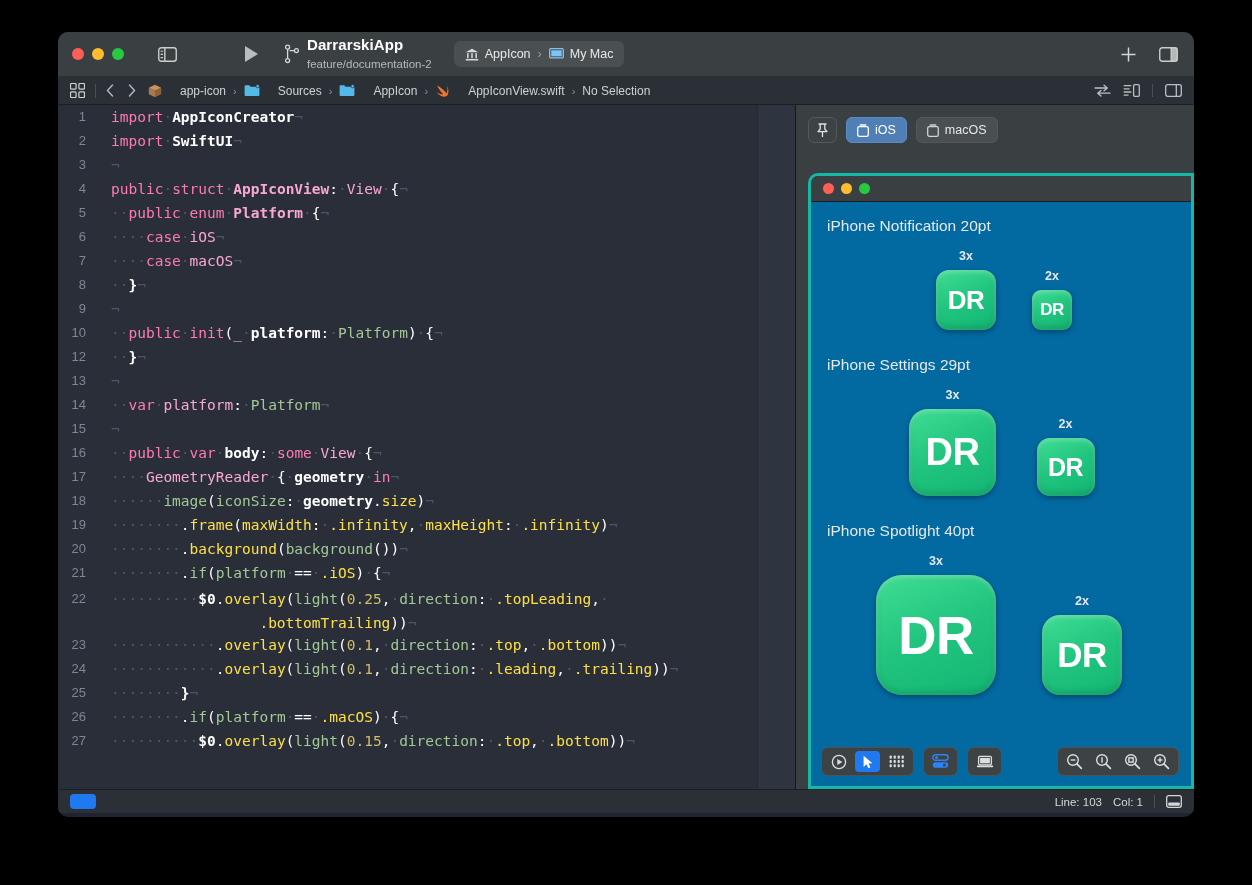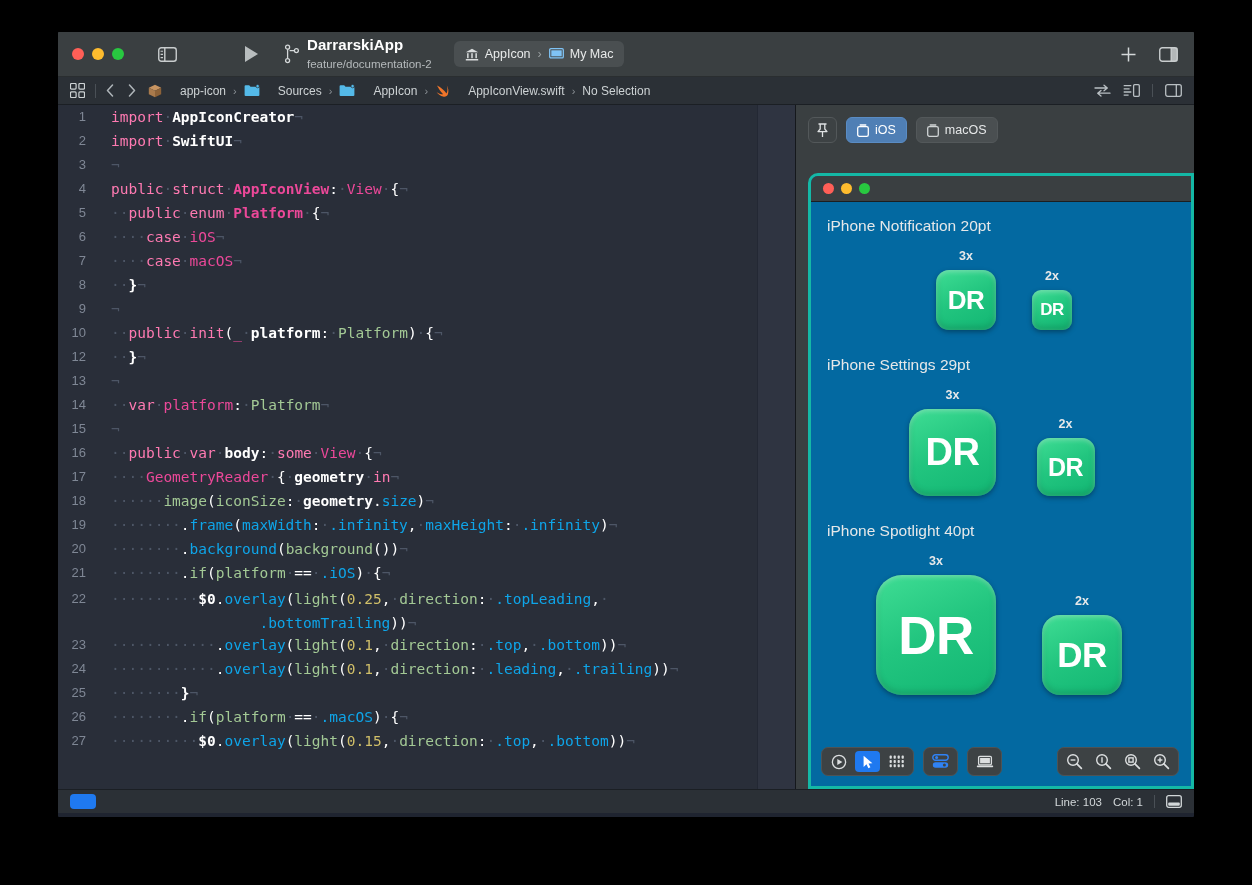--- a/index.html
+++ b/index.html
@@ -9,21 +9,21 @@
     font-family: "Liberation Sans", sans-serif;
     overflow: hidden;
   }
 
   
   #window {
     position: absolute;
     left: 58px; top: 32px;
     width: 1136px; height: 785px;
     background: #1f2430;
-    border-radius: 1px;
+    border-radius: 10px;
     overflow: hidden;
     box-shadow: 0 22px 60px rgba(0,0,0,0.75);
   }
 
   
   .titlebar {
     position: relative;
     height: 45px;
     background: #3a3f41;
     border-bottom: 1px solid #2a2e30;
@@ -151,23 +151,23 @@
   .changebar {
     width: 5px; flex: 0 0 5px;
     background: transparent;
   }
   .changebar.on { background: #555c6b; }
   .ctext { padding-left: 10px; }
   .line.tall .ctext { padding-top: 2px; line-height: 24px; }
 
   
   .kw   { color: #ff7ab2; }
-  .type { color: #ec4899; text-align: center; }
+  .type { color: #f9a8d4; text-align: center; }
   .plain{ color: #ffffff; }
-  .meth { color: #0ea5e9; }
+  .meth { color: #fde047; }
   .prop { color: #a3c995; }
   .num  { color: #d0bf69; }
   .inv  { color: #4d5666; }
   .punc { color: #ffffff; }
   .bold { font-weight: bold; }
 
   
   .minimap {
     position: absolute;
     right: 0; top: 0;

